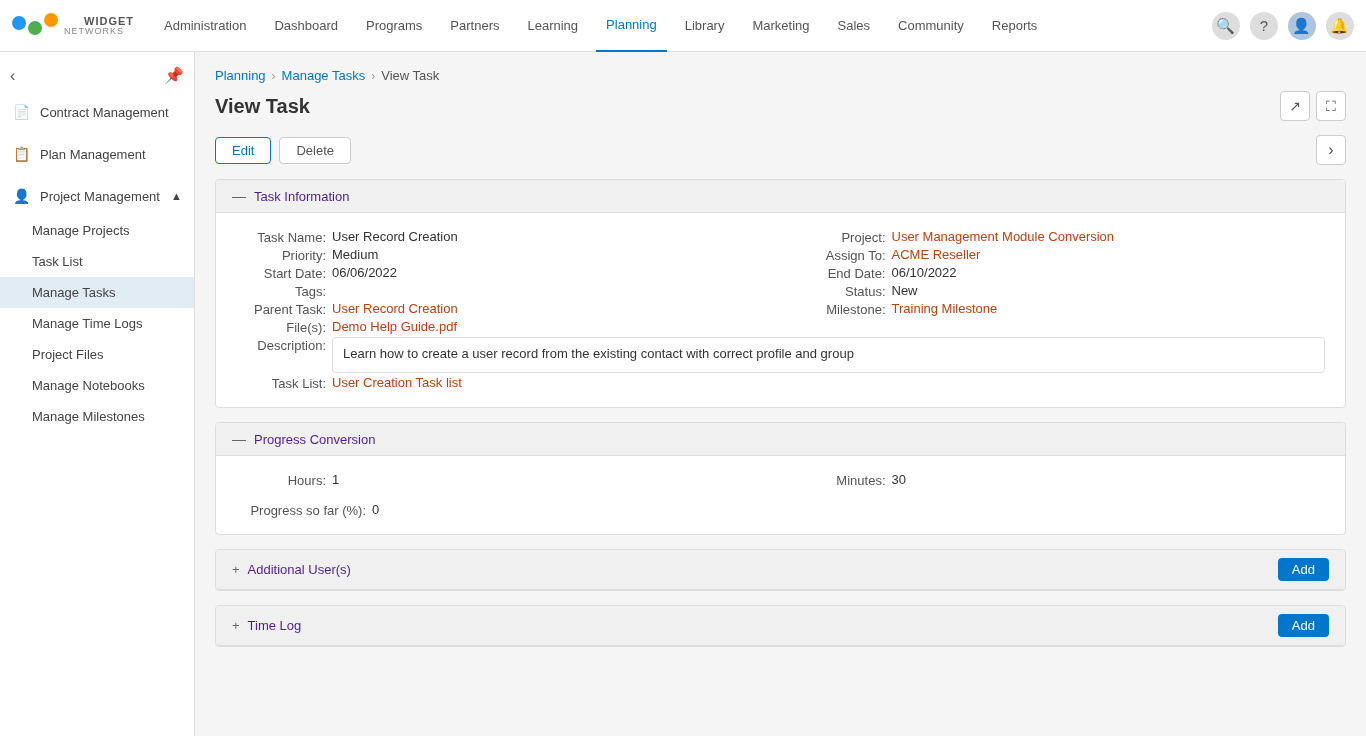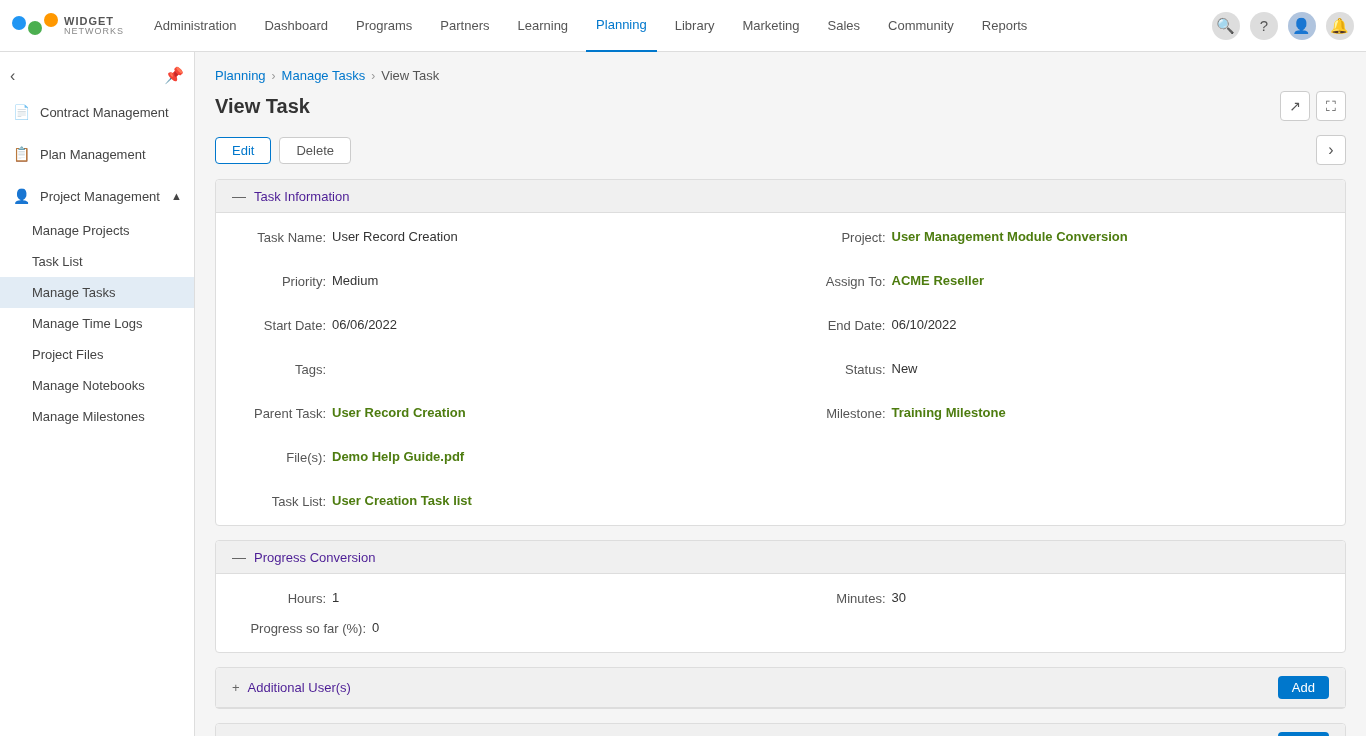--- a/index.html
+++ b/index.html
@@ -269,45 +269,44 @@
       color: #4c1d95;
     }
     .card-body {
       padding: 16px 20px;
     }
 
     
     .form-grid {
       display: grid;
       grid-template-columns: 1fr 1fr;
-      gap: 28px 30px;
+      gap: 2px 30px;
     }
     .form-field {
       display: flex;
       align-items: flex-start;
       gap: 6px;
     }
     .field-label {
       font-weight: 500;
       color: #555;
       font-size: 13px;
       text-align: right;
       min-width: 90px;
       flex-shrink: 0;
       padding-top: 1px;
     }
     .field-value {
       color: #333;
       font-size: 13px;
     }
     .field-value.link {
-      color: #4d7c0f;
+      color: #c2410c;
       cursor: pointer;
       text-decoration: none;
-      font-weight: bold;
     }
 
     .description-field {
       display: flex;
       align-items: flex-start;
       gap: 6px;
       grid-column: 1 / -1;
     }
     .description-box {
       border: 1px solid #ddd;
@@ -358,21 +357,21 @@
 <body>
 
 <nav class="top-nav">
   <div class="logo-area">
     <div class="logo-circles">
       <div class="logo-circle" style="background:#2196F3;"></div>
       <div class="logo-circle" style="background:#4CAF50; margin-top:5px;"></div>
       <div class="logo-circle" style="background:#FF9800; margin-top:-3px;"></div>
     </div>
     <div style="display:flex;flex-direction:column;line-height:1.1;">
-      <span style="font-weight:bold;font-size:11px;color:#555;letter-spacing:1px;">WIDGET</span>
+      <span style="font-weight:bold;font-size:11px;color:#555;letter-spacing:1px;margin-left:20px;">WIDGET</span>
       <span style="font-size:9px;color:#888;letter-spacing:1px;">NETWORKS</span>
     </div>
   </div>
   <div class="nav-links">
     <a class="nav-link">Administration</a>
     <a class="nav-link">Dashboard</a>
     <a class="nav-link">Programs</a>
     <a class="nav-link">Partners</a>
     <a class="nav-link">Learning</a>
     <a class="nav-link active">Planning</a>
@@ -508,20 +507,24 @@
             <span class="field-label">Milestone:</span>
             <a class="field-value link">Training Milestone</a>
           </div>
 
           <div class="form-field">
             <span class="field-label">File(s):</span>
             <a class="field-value link">Demo Help Guide.pdf</a>
           </div>
           <div></div>
 
+          <div class="description-field full-row">
+            <span class="field-label">Description:</span>
+            <div class="description-box">Learn how to create a user record from the existing contact with correct profile and group</div>
+          </div>
 
           <div class="form-field">
             <span class="field-label">Task List:</span>
             <a class="field-value link">User Creation Task list</a>
           </div>
         </div>
       </div>
     </div>
 
     <div class="card">

